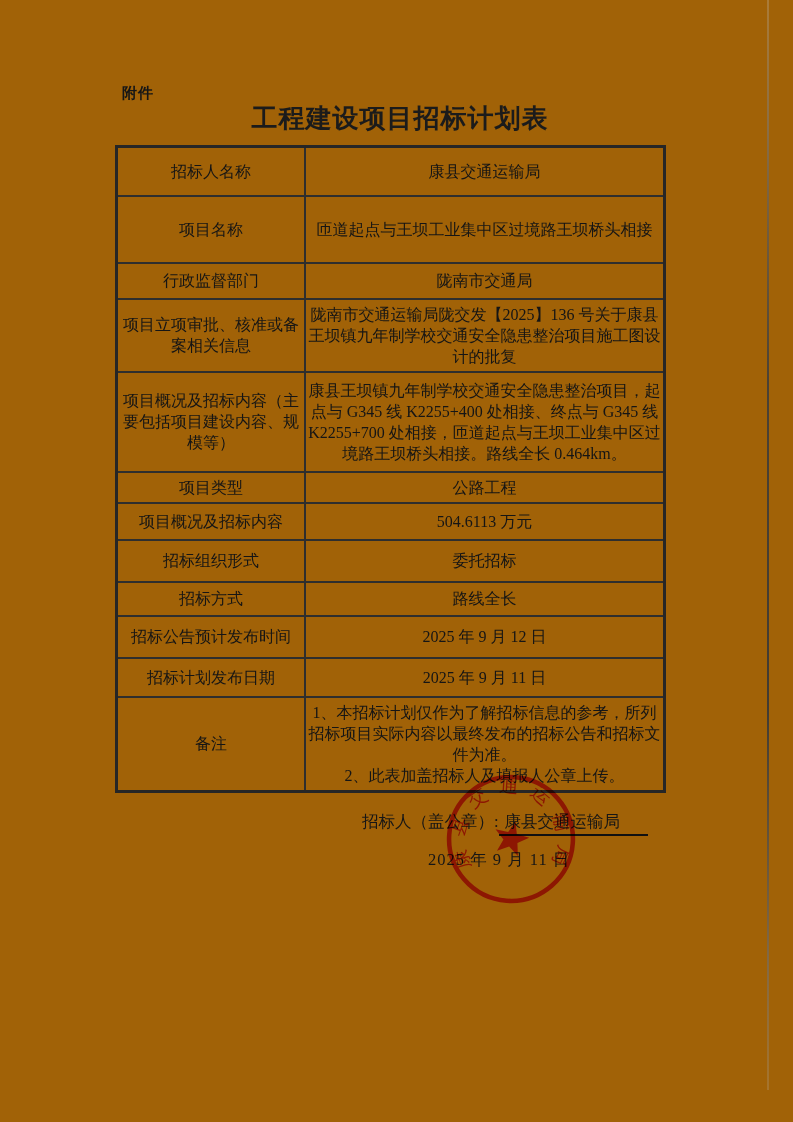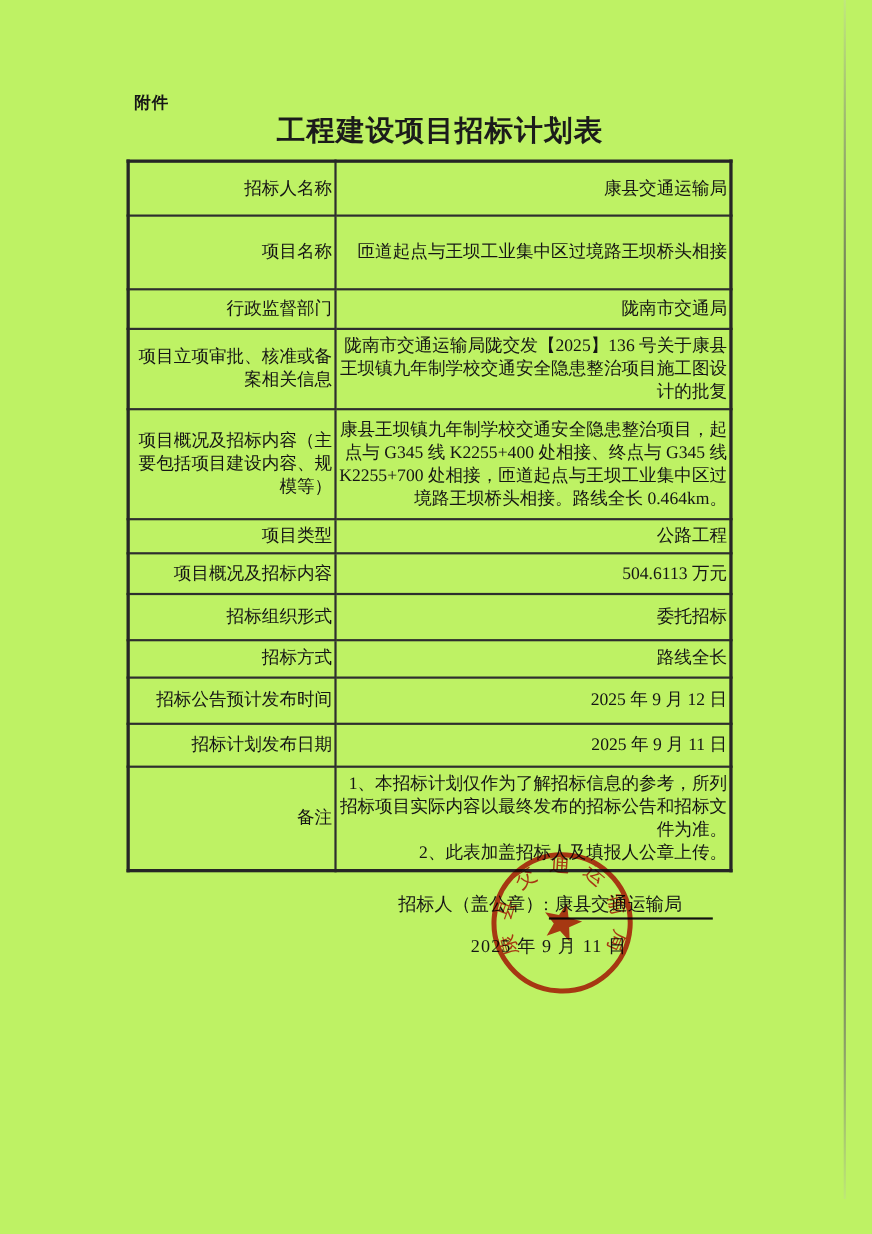--- a/index.html
+++ b/index.html
@@ -1,19 +1,19 @@
 <!DOCTYPE html>
 <html><head>
 <meta charset="utf-8">
 <style>
   html,body{margin:0;padding:0;background:#ffffff;}
   .page{
     position:relative;
     width:793px;height:1122px;
-    background:#bef264;
+    background:#a16207;
     font-family:"Liberation Serif","DejaVu Serif",serif;
     color:#161616;
     overflow:hidden;
   }
   .attachment{
     position:absolute;left:122px;top:84px;
     font-size:15px;font-weight:700;letter-spacing:1px;
   }
   .title{
     position:absolute;left:120px;top:101px;width:560px;
@@ -21,21 +21,21 @@
     font-family:"Liberation Sans","DejaVu Sans",sans-serif;
     color:#1b1b1b;
   }
   table.bid{
     position:absolute;left:115px;top:145px;
     width:547px;border-collapse:collapse;table-layout:fixed;
   }
   table.bid td{
     border:2px solid #2e2e2e;
     font-size:16px;line-height:21px;
-    text-align:right;vertical-align:middle;
+    text-align:center;vertical-align:middle;
     padding:4px 2px;color:#151515;
     overflow:hidden;
   }
   table.bid{border:3px solid #262626;}
   td.lab{width:182px;}
   td.val{width:353px;}
   td.cl{
     text-align:justify;text-justify:inter-character;
     padding:4px 8px;
   }

